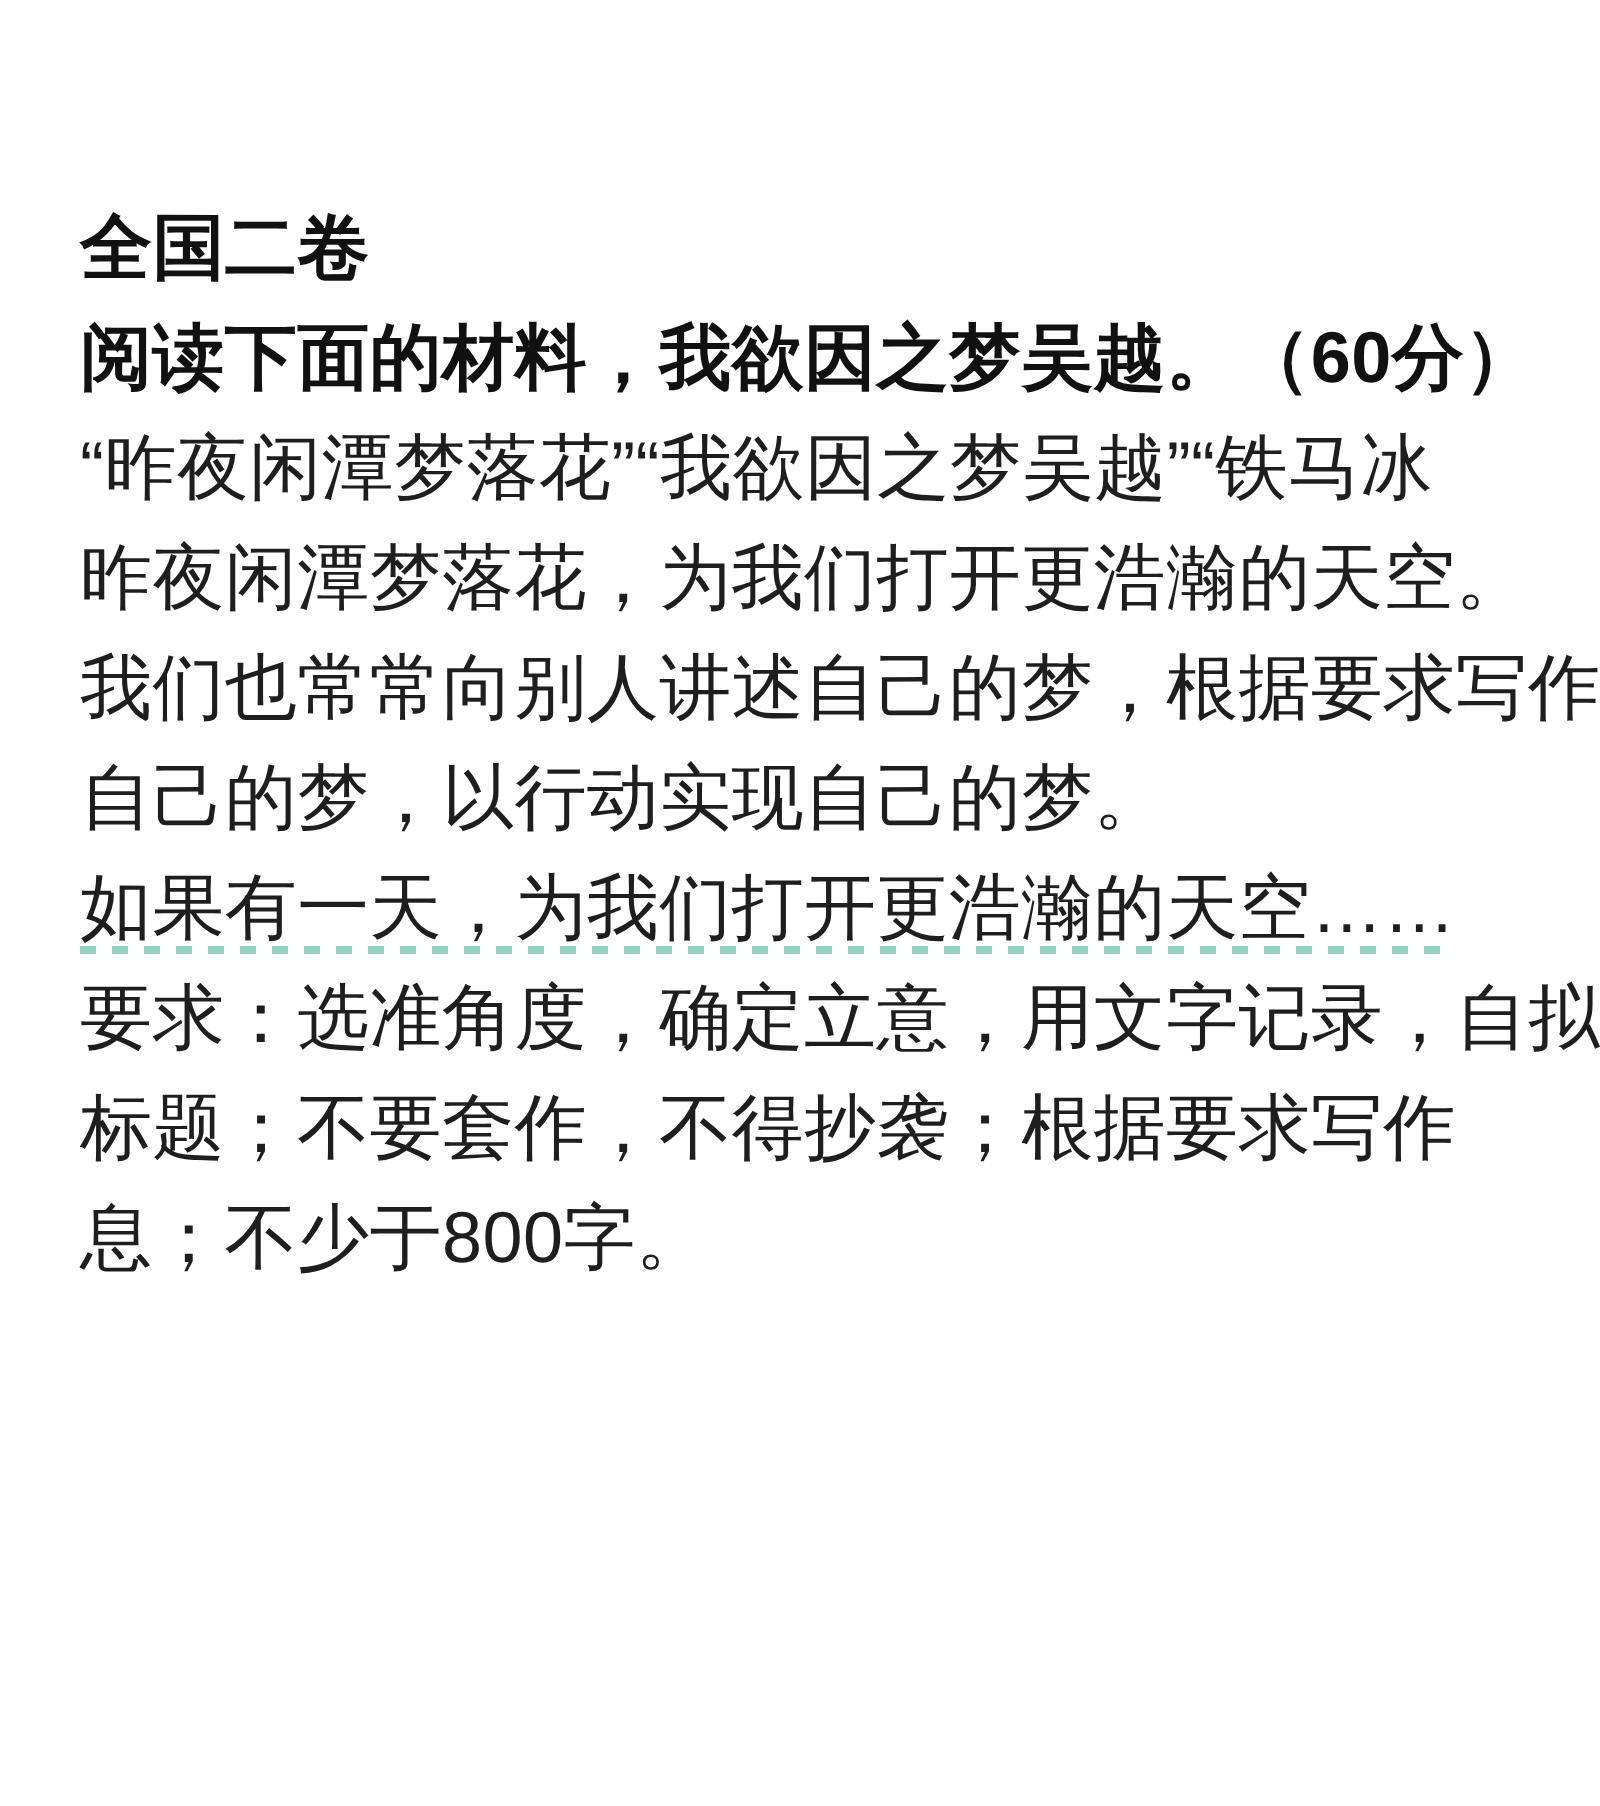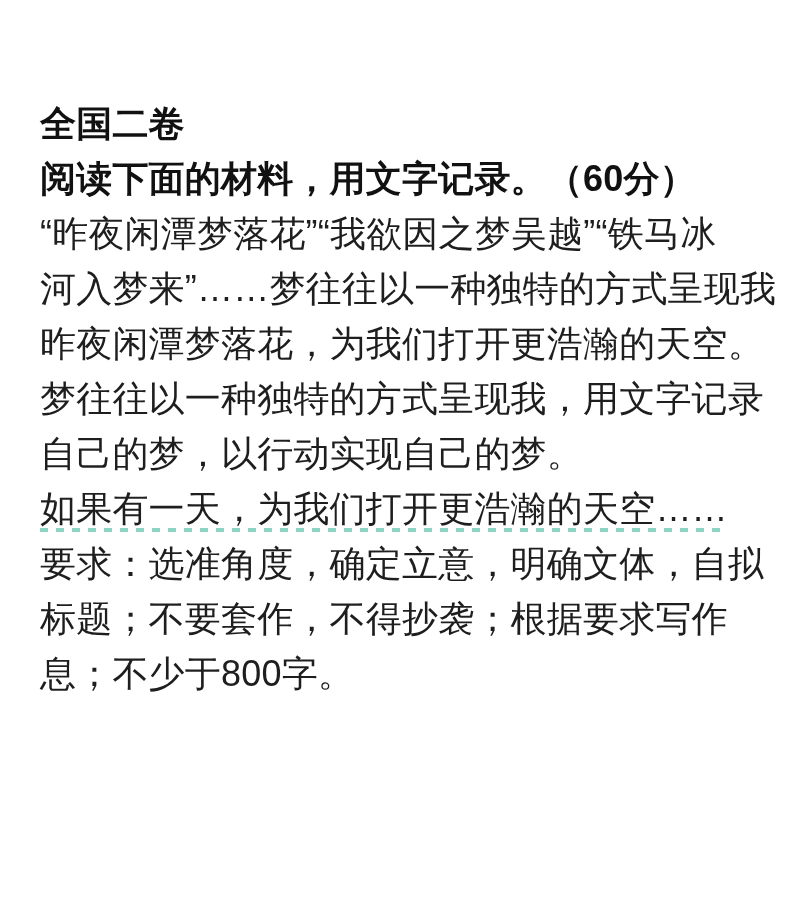--- a/index.html
+++ b/index.html
@@ -41,30 +41,29 @@
     background-position: 0 47px;
   }
 </style>
 </head>
 <body style="background: rgb(255, 255, 255);">
 
 <main class="doc">
 
   <div class="line bold">全国二卷</div>
 
-  <div class="line bold">阅读下面的材料，用文字记录。（60分）</div>
+  <div class="line bold">阅读下面的材料，我欲因之梦吴越。（60分）</div>
 
   <div class="line">“昨夜闲潭梦落花”“我欲因之梦吴越”“铁马冰</div>
-  <div class="line">河入梦来”……梦往往以一种独特的方式呈现我</div>
   <div class="line">昨夜闲潭梦落花，为我们打开更浩瀚的天空。</div>
-  <div class="line">梦往往以一种独特的方式呈现我，用文字记录</div>
+  <div class="line">我们也常常向别人讲述自己的梦，根据要求写作</div>
   <div class="line">自己的梦，以行动实现自己的梦。</div>
 
   <div class="line">
     <span class="hl">如果有一天，为我们打开更浩瀚的天空……</span>
   </div>
 
 
-  <div class="line">要求：选准角度，确定立意，明确文体，自拟</div>
+  <div class="line">要求：选准角度，确定立意，用文字记录，自拟</div>
   <div class="line">标题；不要套作，不得抄袭；根据要求写作</div>
   <div class="line">息；不少于800字。</div>
 
 </main>
 
 </body></html>

